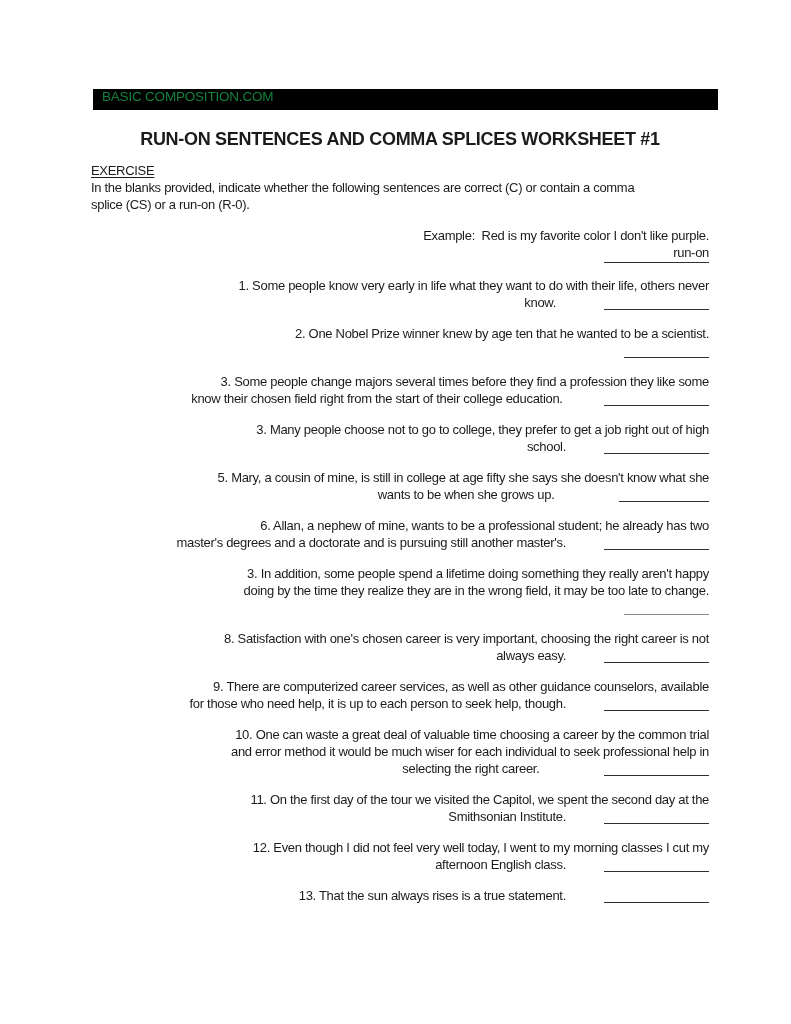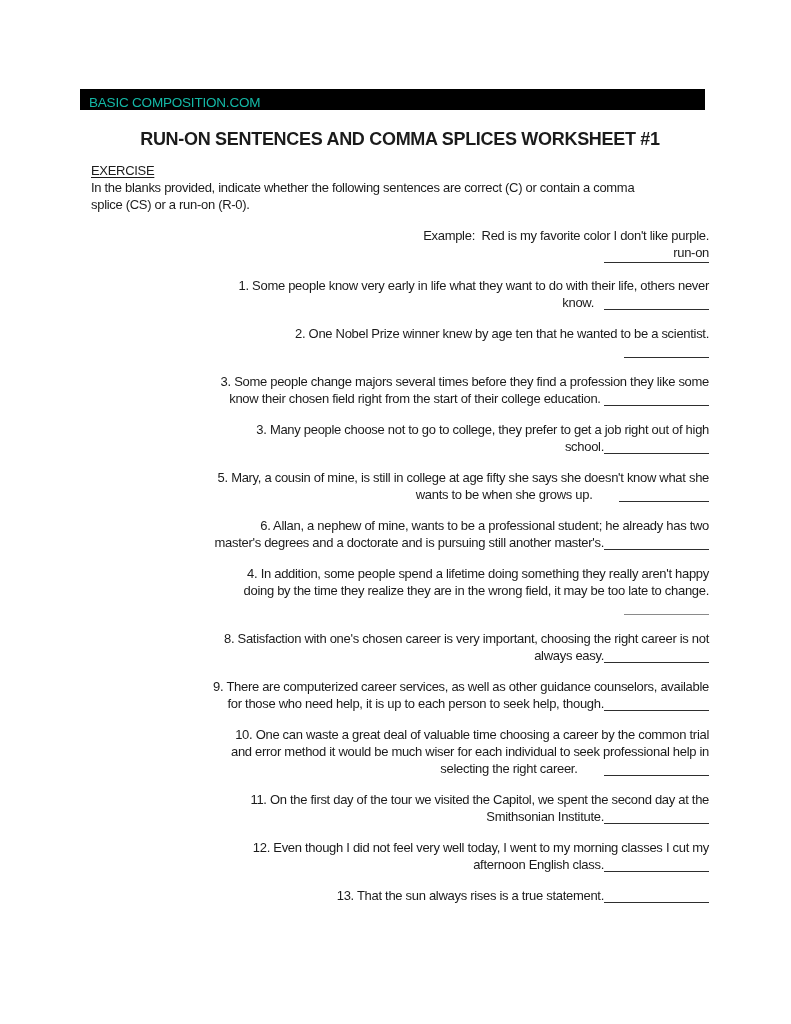--- a/index.html
+++ b/index.html
@@ -2,32 +2,33 @@
 <html style="--bar-bg: #000000; --text-color: #1b1b1b; --blank-color: #2e2e2e; --muted-blank-color: #8a8a8a;"><head>
 <meta charset="utf-8">
 <style>
   html,body{margin:0;padding:0;background:#ffffff;}
   .page{
     position:relative;width:791px;height:1024px;background:#ffffff;overflow:hidden;
     font-family:"Liberation Sans","DejaVu Sans",sans-serif;
     color:var(--text-color,#1b1b1b);font-size:13px;letter-spacing:-0.3px;
   }
   .header-bar{
-    position:absolute;left:80px;top:89px;width:625px;height:21px;
-    background:var(--bar-bg,#000);color:#14b8a6;display:flex;align-items:flex-end;
+    position:absolute;left:93px;top:89px;width:625px;height:21px;
+    background:var(--bar-bg,#000);color:#15803d;display:flex;align-items:flex-start;
     box-sizing:border-box;padding-left:9px;font-size:13.5px;letter-spacing:-0.2px;
   }
   .content{position:absolute;left:91px;top:127px;width:618px;}
   .title{text-align:center;font-weight:bold;font-size:18px;margin-top:4px;line-height:17px;}
   .exercise-heading{margin-top:14px;line-height:17px;text-decoration:underline;text-underline-offset:2px;}
   .line{white-space:pre;line-height:17px;min-height:17px;}
   .example,.item{margin-top:14px;text-align:right;}
   .blank{
     display:inline-block;height:12px;vertical-align:-3px;
     border-bottom:1.5px solid var(--blank-color,#2e2e2e);
+    margin-left:38px;
   }
   .blank.muted{border-bottom:1px solid var(--muted-blank-color,#8a8a8a);}
   .blank.filled{height:auto;min-height:12px;vertical-align:baseline;padding-bottom:1px;}
 </style>
 </head>
 <body>
 
 <div class="page">
   <div class="header-bar">
     <span class="site-name">BASIC COMPOSITION.COM</span>
@@ -62,21 +63,21 @@
         </div>
         <div class="item">
           <div class="line">5. Mary, a cousin of mine, is still in college at age fifty she says she doesn't know what she</div>
           <div class="line">wants to be when she grows up.        <span class="blank" style="width: 90px;"></span></div>
         </div>
         <div class="item">
           <div class="line">6. Allan, a nephew of mine, wants to be a professional student; he already has two</div>
           <div class="line">master's degrees and a doctorate and is pursuing still another master's.<span class="blank" style="width: 105px;"></span></div>
         </div>
         <div class="item">
-          <div class="line">4. In addition, some people spend a lifetime doing something they really aren't happy</div>
+          <div class="line">3. In addition, some people spend a lifetime doing something they really aren't happy</div>
           <div class="line">doing by the time they realize they are in the wrong field, it may be too late to change.</div>
           <div class="line"><span class="blank muted" style="width: 85px;"></span></div>
         </div>
         <div class="item">
           <div class="line">8. Satisfaction with one's chosen career is very important, choosing the right career is not</div>
           <div class="line">always easy.<span class="blank" style="width: 105px;"></span></div>
         </div>
         <div class="item">
           <div class="line">9. There are computerized career services, as well as other guidance counselors, available</div>
           <div class="line">for those who need help, it is up to each person to seek help, though.<span class="blank" style="width: 105px;"></span></div>

